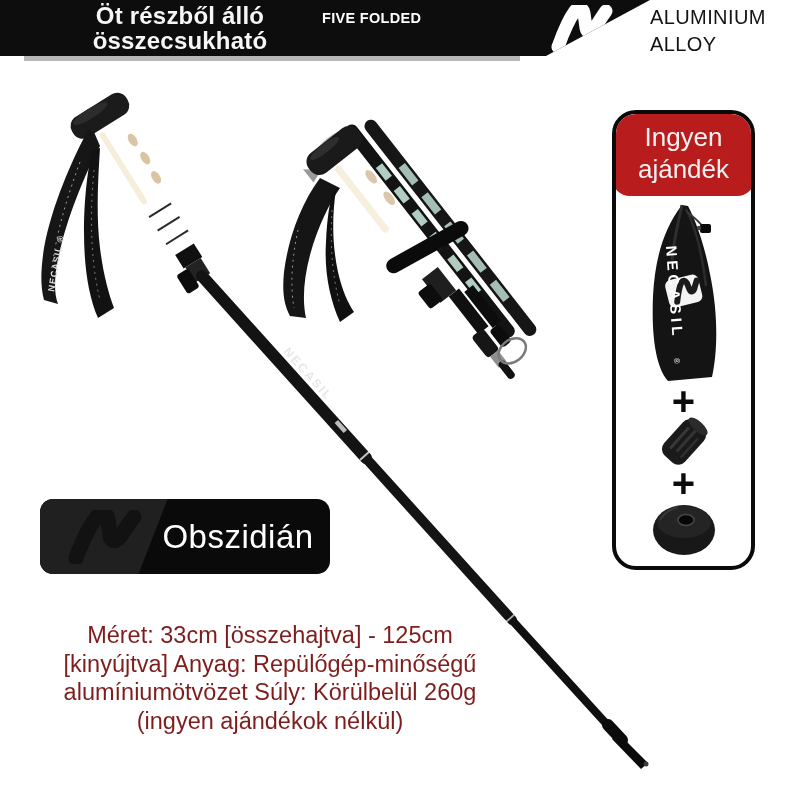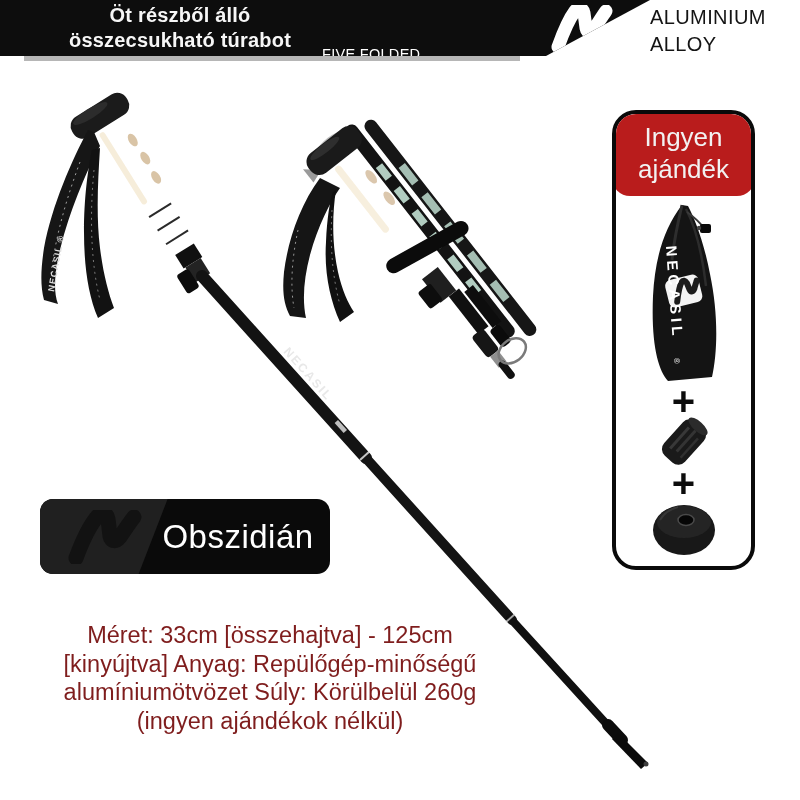--- a/index.html
+++ b/index.html
@@ -10,23 +10,23 @@
   }
   .abs{position:absolute;}
 
   
   .top-banner{
     left:0;top:0;width:650px;height:56px;background:#0d0d0d;
     clip-path:polygon(0 0,100% 0,84% 100%,0 100%);
   }
   .banner-shadow{left:24px;top:56px;width:496px;height:5px;background:#9e9e9e;opacity:.75;}
   .hu-title{left:55px;top:3px;width:250px;text-align:center;color:#f6f6f6;
-    font-size:20px;line-height:25px;font-weight:bold;letter-spacing:.2px;}
+    font-size:24px;line-height:25px;font-weight:bold;letter-spacing:.2px;}
   .en-title{left:322px;top:8px;color:#ffffff;font-size:14.5px;line-height:21px;
-    font-weight:normal;letter-spacing:.3px;margin-top:36px;}
+    font-weight:bold;letter-spacing:.3px;}
   .banner-swoosh{left:546px;top:5px;}
   .material-title{left:650px;top:4px;color:#141414;font-size:20px;line-height:27px;
     font-weight:400;letter-spacing:.4px;}
 
   
   .gift-panel{
     left:612px;top:110px;width:143px;height:460px;box-sizing:border-box;
     background:#ffffff;border:4px solid #0a0a0a;border-radius:24px;overflow:hidden;
   }
   .gift-header{

